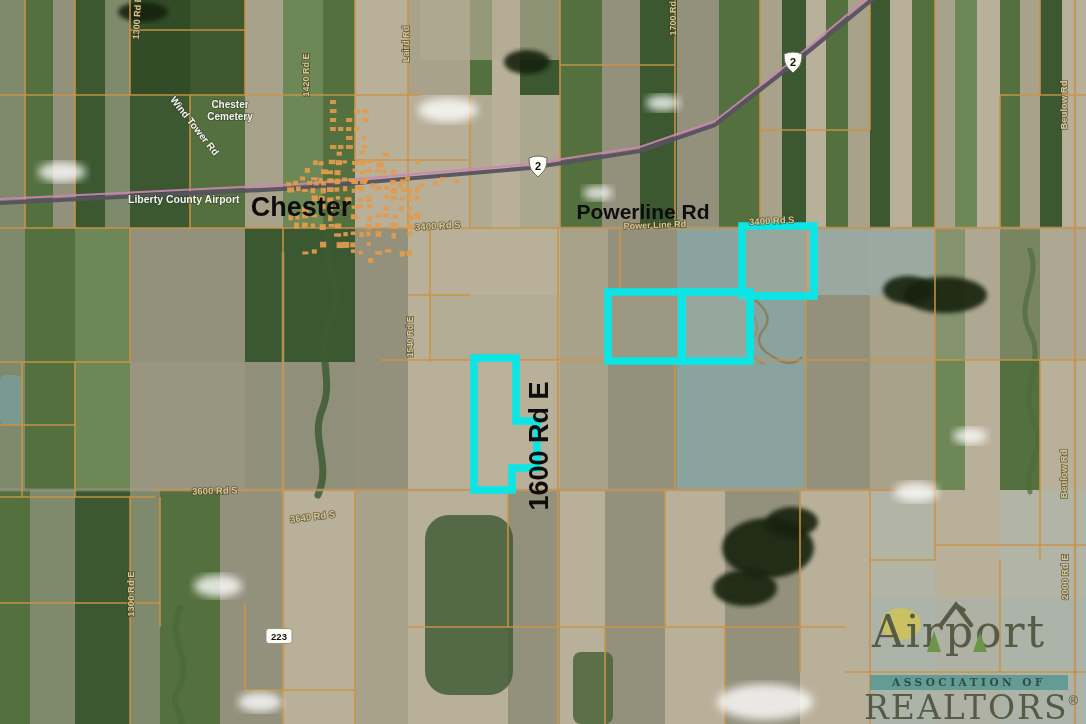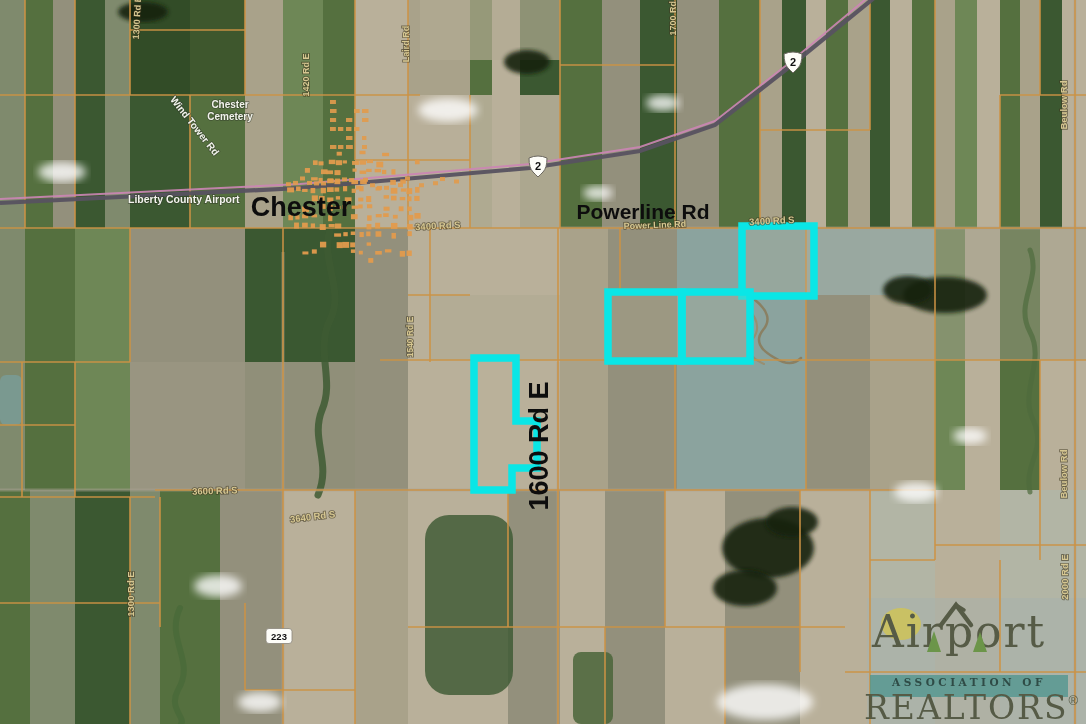--- a/index.html
+++ b/index.html
@@ -6,21 +6,21 @@
   .stage{position:relative;width:1086px;height:724px;overflow:hidden;font-family:"Liberation Sans",sans-serif;background:#8f9680;}
   svg text{font-family:"Liberation Sans",sans-serif;}
   .lbl-road{fill:#d6c791;font-weight:700;paint-order:stroke;stroke:rgba(62,54,30,.6);stroke-width:1.7px;}
   .lbl-white{fill:#f2f3ec;font-weight:700;paint-order:stroke;stroke:rgba(45,52,38,.55);stroke-width:1.5px;}
   .lbl-big{fill:#0d0d0d;font-weight:800;}
   .shield-num{fill:#111;font-weight:700;}
   
   .logo{position:absolute;left:856px;top:594px;width:230px;height:130px;opacity:.9;}
   .logo *{font-family:"DejaVu Serif",serif;}
   .lg-billings{position:absolute;left:16px;top:12px;font-size:44px;letter-spacing:2px;color:#4d523c;white-space:nowrap;}
-  .lg-band{position:absolute;left:14px;top:81px;width:198px;height:22px;background:rgba(74,149,143,.82);
+  .lg-band{position:absolute;left:14px;top:81px;width:198px;height:15px;background:rgba(74,149,143,.82);
            color:#22413c;font-size:10.5px;letter-spacing:3.5px;text-align:center;line-height:15px;font-weight:700;white-space:nowrap;}
   .lg-realtors{position:absolute;left:8px;top:94px;font-size:33px;letter-spacing:2px;color:#4d523c;white-space:nowrap;}
   .lg-reg{font-size:13px;vertical-align:14px;font-family:"Liberation Sans",sans-serif;}
 </style>
 </head>
 <body>
 
 <div class="stage">
   <svg id="map-svg" width="1086" height="724" viewBox="0 0 1086 724">
     <defs>

